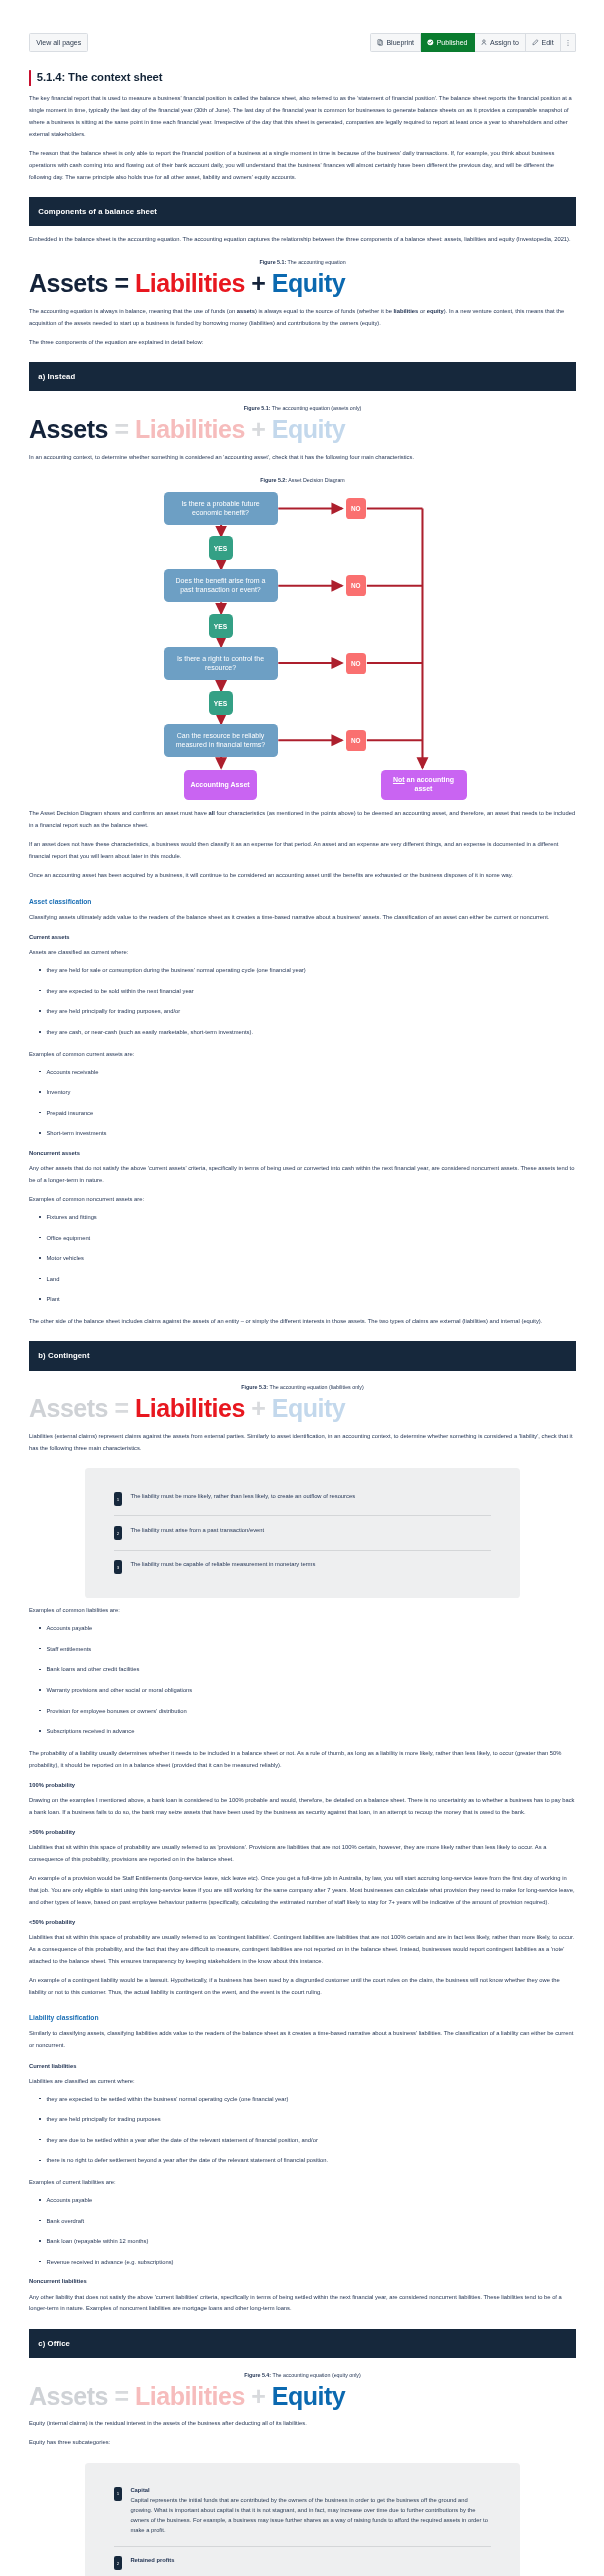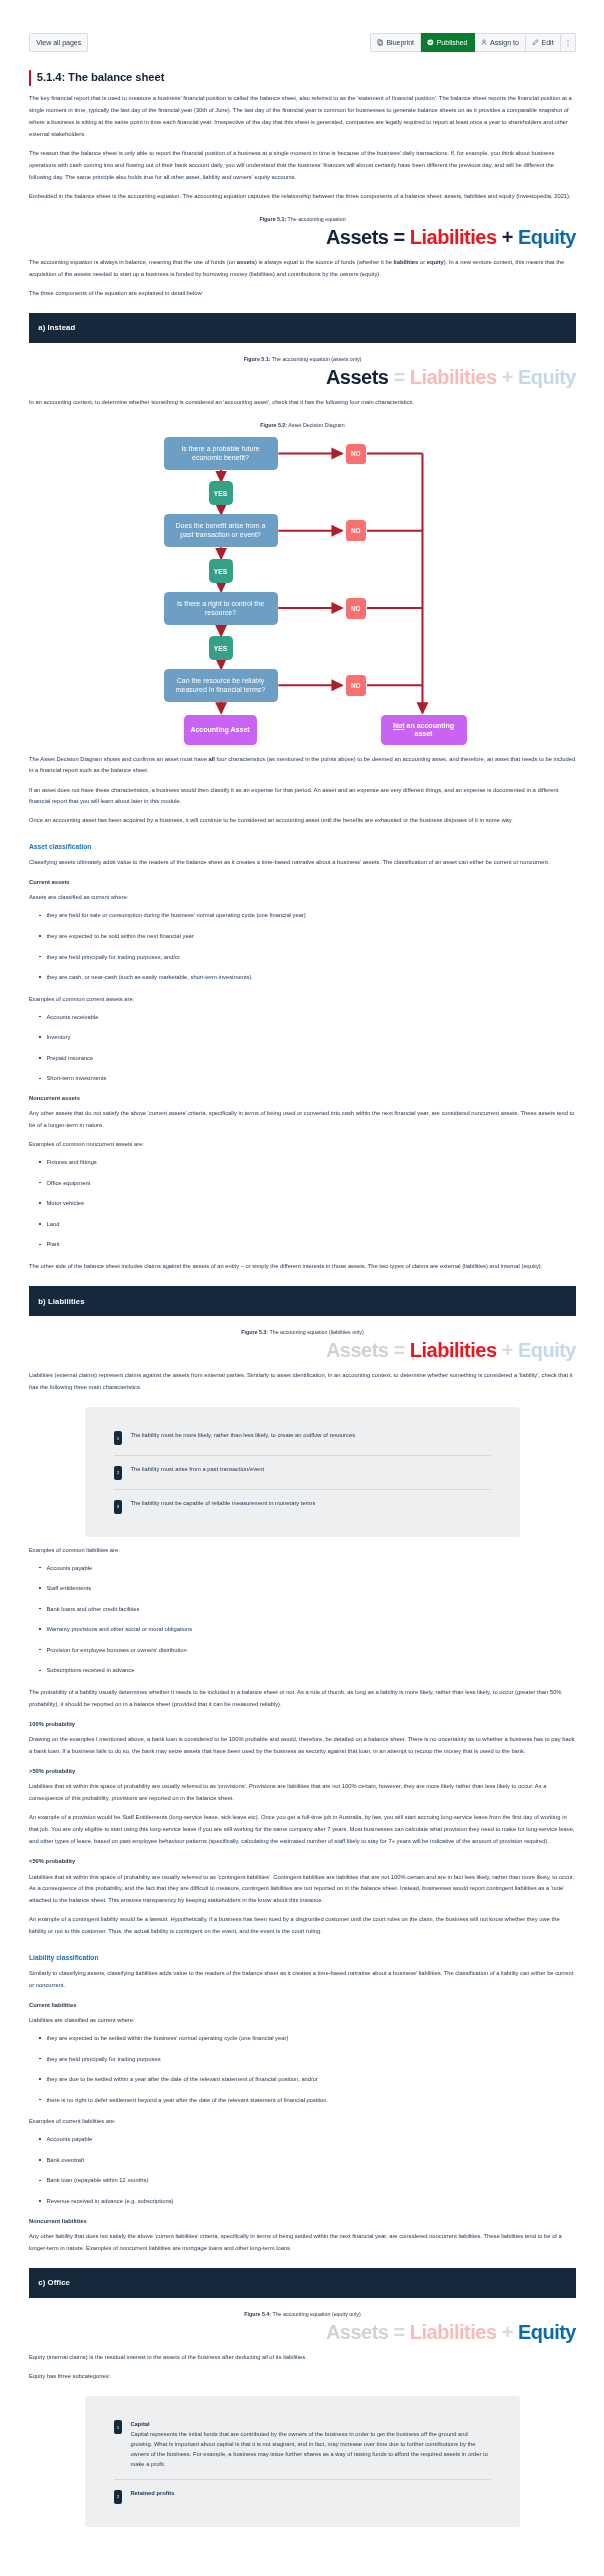--- a/index.html
+++ b/index.html
@@ -97,22 +97,22 @@
   .fig-caption {
     text-align: center;
     font-size: 5.3px;
     color: #1e3050;
     margin: 13.4px 0 0 0;
   }
   .fig-caption b { font-weight: bold; }
 
   
   .equation {
-    text-align: right;
-    font-size: 20px;
+    text-align: left;
+    font-size: 25px;
     font-weight: bold;
     letter-spacing: -0.5px;
     margin: 4.1px 0 0 0;
     line-height: 1.18;
     white-space: nowrap;
   }
   .eq-assets  { color: #14233a; }
   .eq-liab    { color: #e8171f; }
   .eq-equity  { color: #0b69b0; }
   .eq-op      { color: #14233a; }
@@ -294,28 +294,29 @@
         <span>Edit</span>
       </button>
       <button class="btn kebab">
         <span>⋮</span>
       </button>
     </div>
   </div>
 
   <div class="title-wrap">
     <div class="title-bar"></div>
-    <h1 class="page-title">5.1.4: The balance sheet</h1>
+    <h1 class="page-title">5.1.4: The context sheet</h1>
   </div>
 
   <div class="content">
 
     <p class="body">The key financial report that is used to measure a business' financial position is called the balance sheet, also referred to as the 'statement of financial position'. The balance sheet reports the financial position at a single moment in time, typically the last day of the financial year (30th of June). The last day of the financial year is common for businesses to generate balance sheets on as it provides a comparable snapshot of where a business is sitting at the same point in time each financial year. Irrespective of the day that this sheet is generated, companies are legally required to report at least once a year to shareholders and other external stakeholders.</p>
     <p class="body">The reason that the balance sheet is only able to report the financial position of a business at a single moment in time is because of the business' daily transactions. If, for example, you think about business operations with cash coming into and flowing out of their bank account daily, you will understand that the business' finances will almost certainly have been different the previous day, and will be different the following day. The same principle also holds true for all other asset, liability and owners' equity accounts.</p>
 
+    <div class="banner">Components of a balance sheet</div>
     <p class="body">Embedded in the balance sheet is the accounting equation. The accounting equation captures the relationship between the three components of a balance sheet: assets, liabilities and equity (Investopedia, 2021).</p>
 
     <p class="fig-caption">
       <b>Figure 5.1:</b>
       <span>The accounting equation</span>
     </p>
 
     <div class="equation">
       <span class="eq-assets">Assets</span>
       <span class="eq-op">=</span>
@@ -431,21 +432,21 @@
     <ul class="bullets">
       <li>Fixtures and fittings</li>
       <li>Office equipment</li>
       <li>Motor vehicles</li>
       <li>Land</li>
       <li>Plant</li>
     </ul>
 
     <p class="body">The other side of the balance sheet includes claims against the assets of an entity – or simply the different interests in those assets. The two types of claims are external (liabilities) and internal (equity).</p>
 
-    <div class="banner">b) Liabilities</div>
+    <div class="banner">b) Contingent</div>
 
     <p class="fig-caption">
       <b>Figure 5.3:</b>
       <span>The accounting equation (liabilities only)</span>
     </p>
 
     <div class="equation">
       <span class="dim-gray">Assets</span>
       <span class="dim-op">=</span>
       <span class="eq-liab">Liabilities</span>

